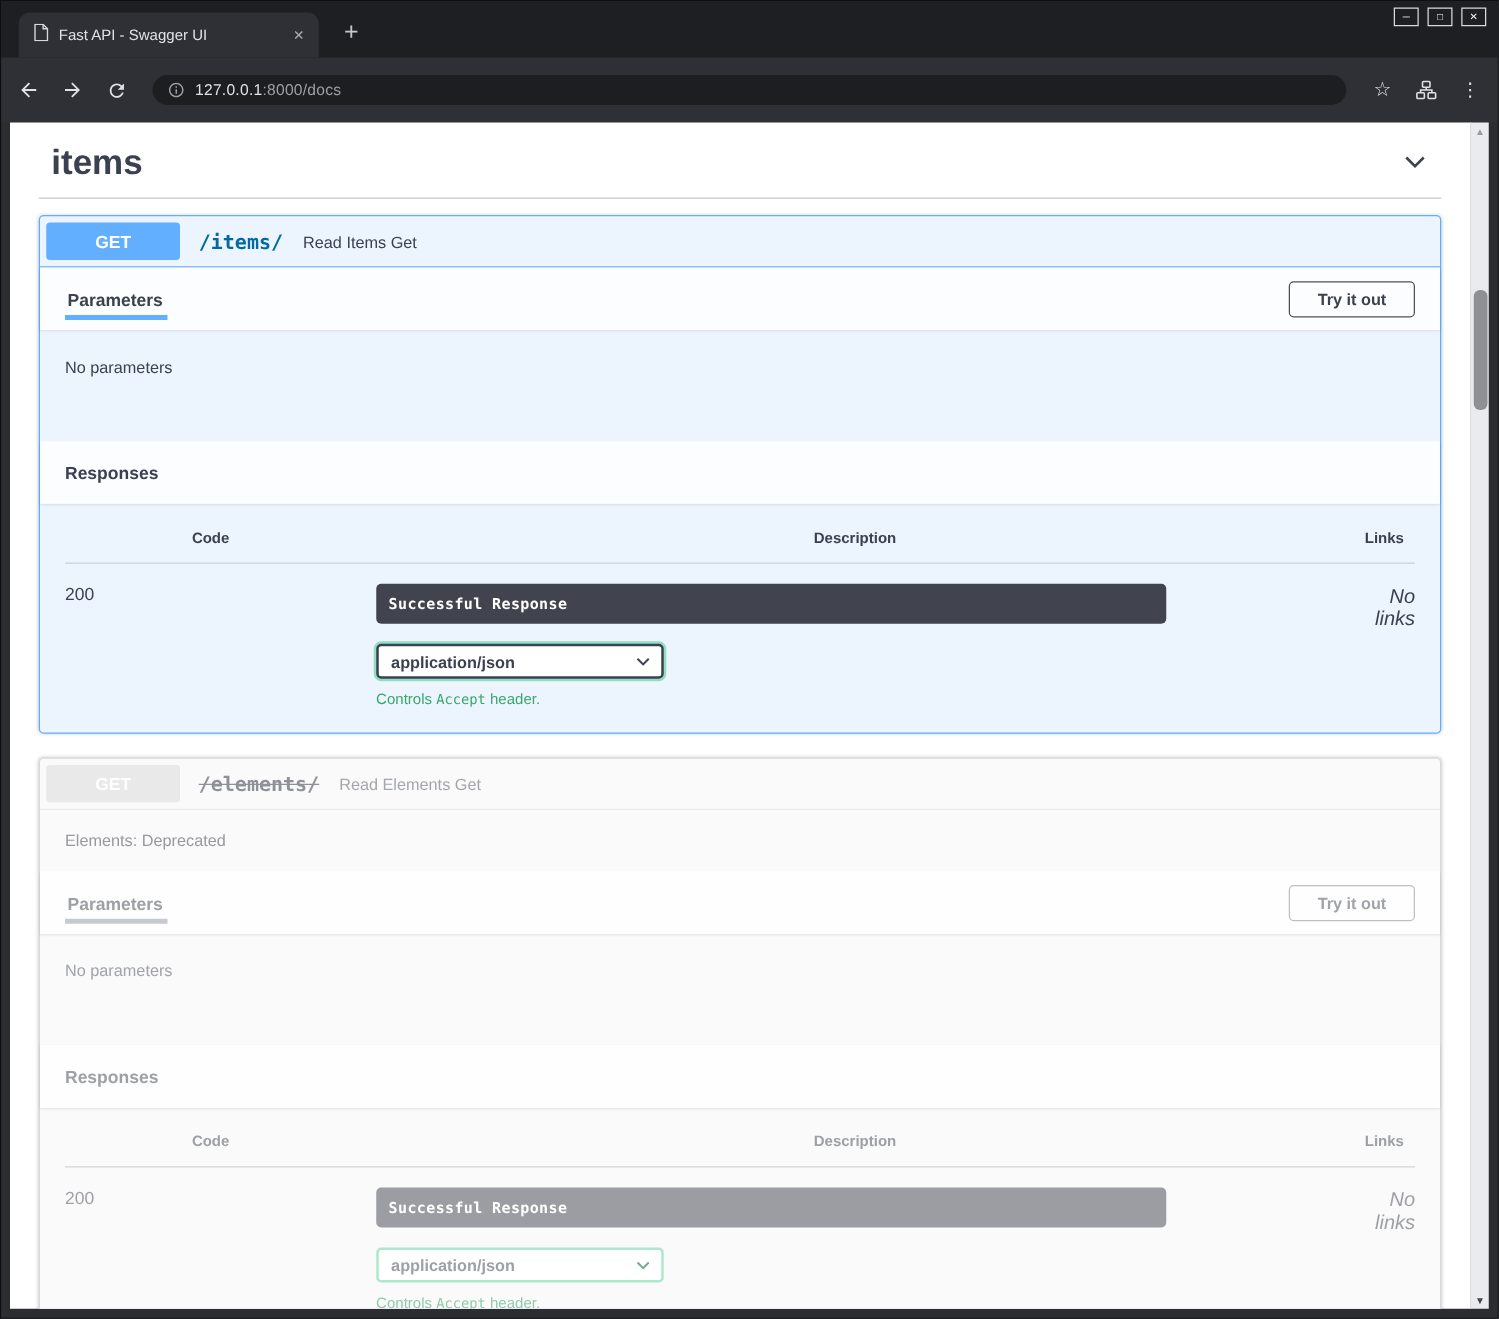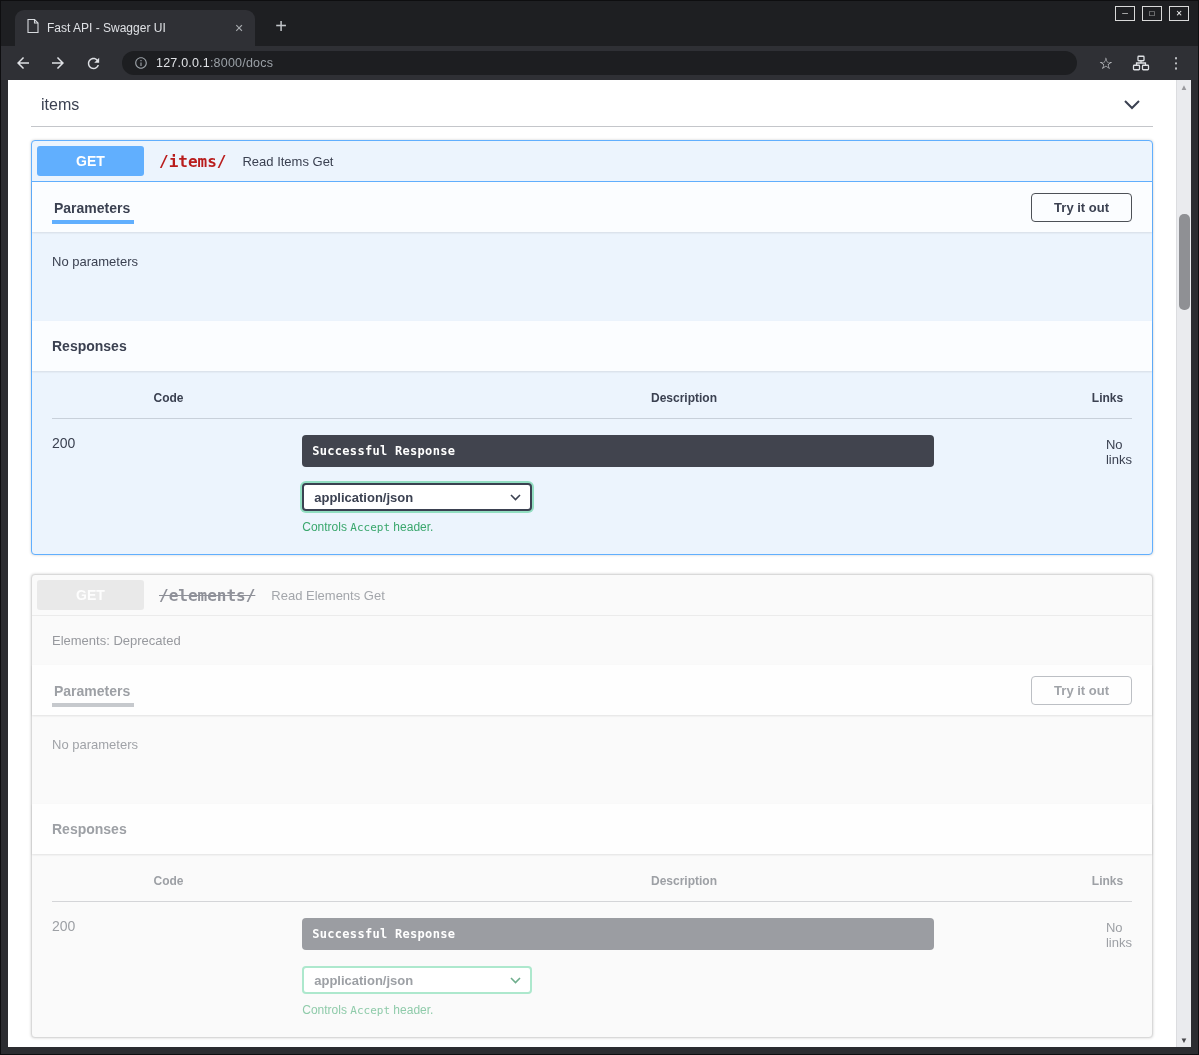--- a/index.html
+++ b/index.html
@@ -18,53 +18,53 @@
   .tab-title { color:#dfe1e5; font-size:12px; flex:1; white-space:nowrap; overflow:hidden; }
   .tab-close { color:#a8abaf; font-size:11px; width:16px; height:16px; border-radius:8px;
                display:flex; align-items:center; justify-content:center; }
   .new-tab-btn { color:#c4c7cb; font-size:20px; font-weight:400; margin:0 0 8px 14px;
                  width:24px; height:24px; display:flex; align-items:center; justify-content:center; }
   .window-controls { position:absolute; top:5px; right:9px; display:flex; gap:7px; }
   .win-btn { width:20px; height:15px; border:1px solid #d9d9d9; background:#1e1f22;
              color:#f4f4f4; font-size:8px; display:flex; align-items:center; justify-content:center; }
 
   
-  .toolbar { height:34px; background:#2f3035; display:flex; align-items:center;
+  .toolbar { height:52px; background:#2f3035; display:flex; align-items:center;
              padding:0 12px; gap:15px; flex:0 0 auto; }
   .nav-icon { width:20px; height:20px; display:flex; align-items:center; justify-content:center; }
   .flip { transform:scaleX(-1); }
   .urlbar { flex:1; height:24px; background:#1d1e21; border-radius:12px;
             display:flex; align-items:center; gap:8px; padding:0 12px; margin:0 4px; }
   .url-text { font-size:12.5px; color:#dfe1e5; letter-spacing:.2px; }
   .url-rest { color:#9aa0a6; }
   .star-icon { color:#dfe1e5; font-size:16px; }
   .kebab-icon { color:#dfe1e5; font-size:15px; letter-spacing:0; }
 
   
   .content { flex:1; display:flex; background:#2c2d31; padding:0 7px 7px 7px; min-height:0; }
   .page { flex:1; background:#fff; overflow:hidden; color:#3b4151; padding:4px 23px 0 23px; }
 
   .tag-header { display:flex; align-items:center; justify-content:space-between;
                 padding:12px 12px 12px 10px; border-bottom:1px solid rgba(59,65,81,.3);
                 margin-bottom:13px; cursor:pointer; }
-  .tag-title { font-size:16px; font-weight:400; color:#3b4151; }
+  .tag-title { font-size:28px; font-weight:700; color:#3b4151; }
 
   .opblock { border-radius:4px; margin-bottom:19px; box-shadow:0 0 3px rgba(0,0,0,.19); }
   .opblock.get { border:1px solid #61affe; background:#ecf4fd; }
   .opblock.deprecated { border:1px solid #d9d9d9; background:#fafafa; }
 
   .opblock-summary { display:flex; align-items:center; padding:5px; cursor:pointer; }
   .get .opblock-summary { border-bottom:1px solid #61affe; }
   .deprecated .opblock-summary { border-bottom:1px solid #ebebeb; }
   .method-badge { width:107px; padding:7px 0; text-align:center; border-radius:3px;
                   font-size:14px; font-weight:700; color:#fff; }
   .get .method-badge { background:#61affe; }
   .deprecated .method-badge { background:#e9e9e9; color:#fdfdfd; }
   .op-path { font-family:"DejaVu Sans Mono", monospace; font-size:16px; font-weight:600;
-             color:#b91c1c; padding:0 10px; margin-left:5px; }
+             color:#0369a1; padding:0 10px; margin-left:5px; }
   .deprecated .op-path { color:#8f9199; text-decoration:line-through; }
   .op-summary-text { font-size:13px; color:#3b4151; margin-left:6px; }
   .deprecated .op-summary-text { color:#a3a6ab; }
 
   .deprecation-note { padding:17px 20px; font-size:13px; color:#97999e; }
 
   .opblock-section-header { display:flex; align-items:center; justify-content:space-between;
       min-height:50px; padding:0 20px; background:rgba(255,255,255,.8);
       box-shadow:0 1px 2px rgba(0,0,0,.1); }
   .tab-item { position:relative; font-size:14px; font-weight:700; color:#3b4151;
@@ -98,21 +98,21 @@
       font-weight:600; font-size:12px; letter-spacing:.3px; }
   .deprecated .response-markdown { background:#9b9da2; }
   .media-select { margin-top:16px; width:230px; height:28px; background:#fff;
       border:2px solid #3b4151; border-radius:4px; box-shadow:0 0 0 2px rgba(73,204,144,.55);
       display:flex; align-items:center; justify-content:space-between; padding:0 9px 0 10px;
       font-size:13px; font-weight:700; color:#3b4151; cursor:pointer; }
   .deprecated .media-select { border-color:rgba(73,204,144,.45); box-shadow:none; color:#9da0a5; }
   .accept-note { margin-top:9px; font-size:12px; color:#3aa76d; }
   .accept-note code { font-family:"DejaVu Sans Mono", monospace; font-size:11px; }
   .deprecated .accept-note { color:#8fcbaa; }
-  .response-links { font-size:13px; color:#3b4151; padding-top:2px; }
+  .response-links { font-size:16px; font-style:italic; color:#3b4151; padding-top:2px;text-align:right; }
   .deprecated .response-links { color:#9da0a5; }
 
   
   .scrollbar { width:15px; background:#eaebee; position:relative; border-left:1px solid #dcdde0; }
   .scroll-arrow { position:absolute; left:0; width:100%; height:14px; display:flex;
                   align-items:center; justify-content:center; color:#47474b; font-size:8px; }
   .scroll-arrow.up { top:0; color:#9a9a9e; }
   .scroll-arrow.down { bottom:0; }
   .scroll-thumb { position:absolute; top:134px; left:2px; width:11px; height:96px;
                   background:#8f9094; border-radius:5px; }

